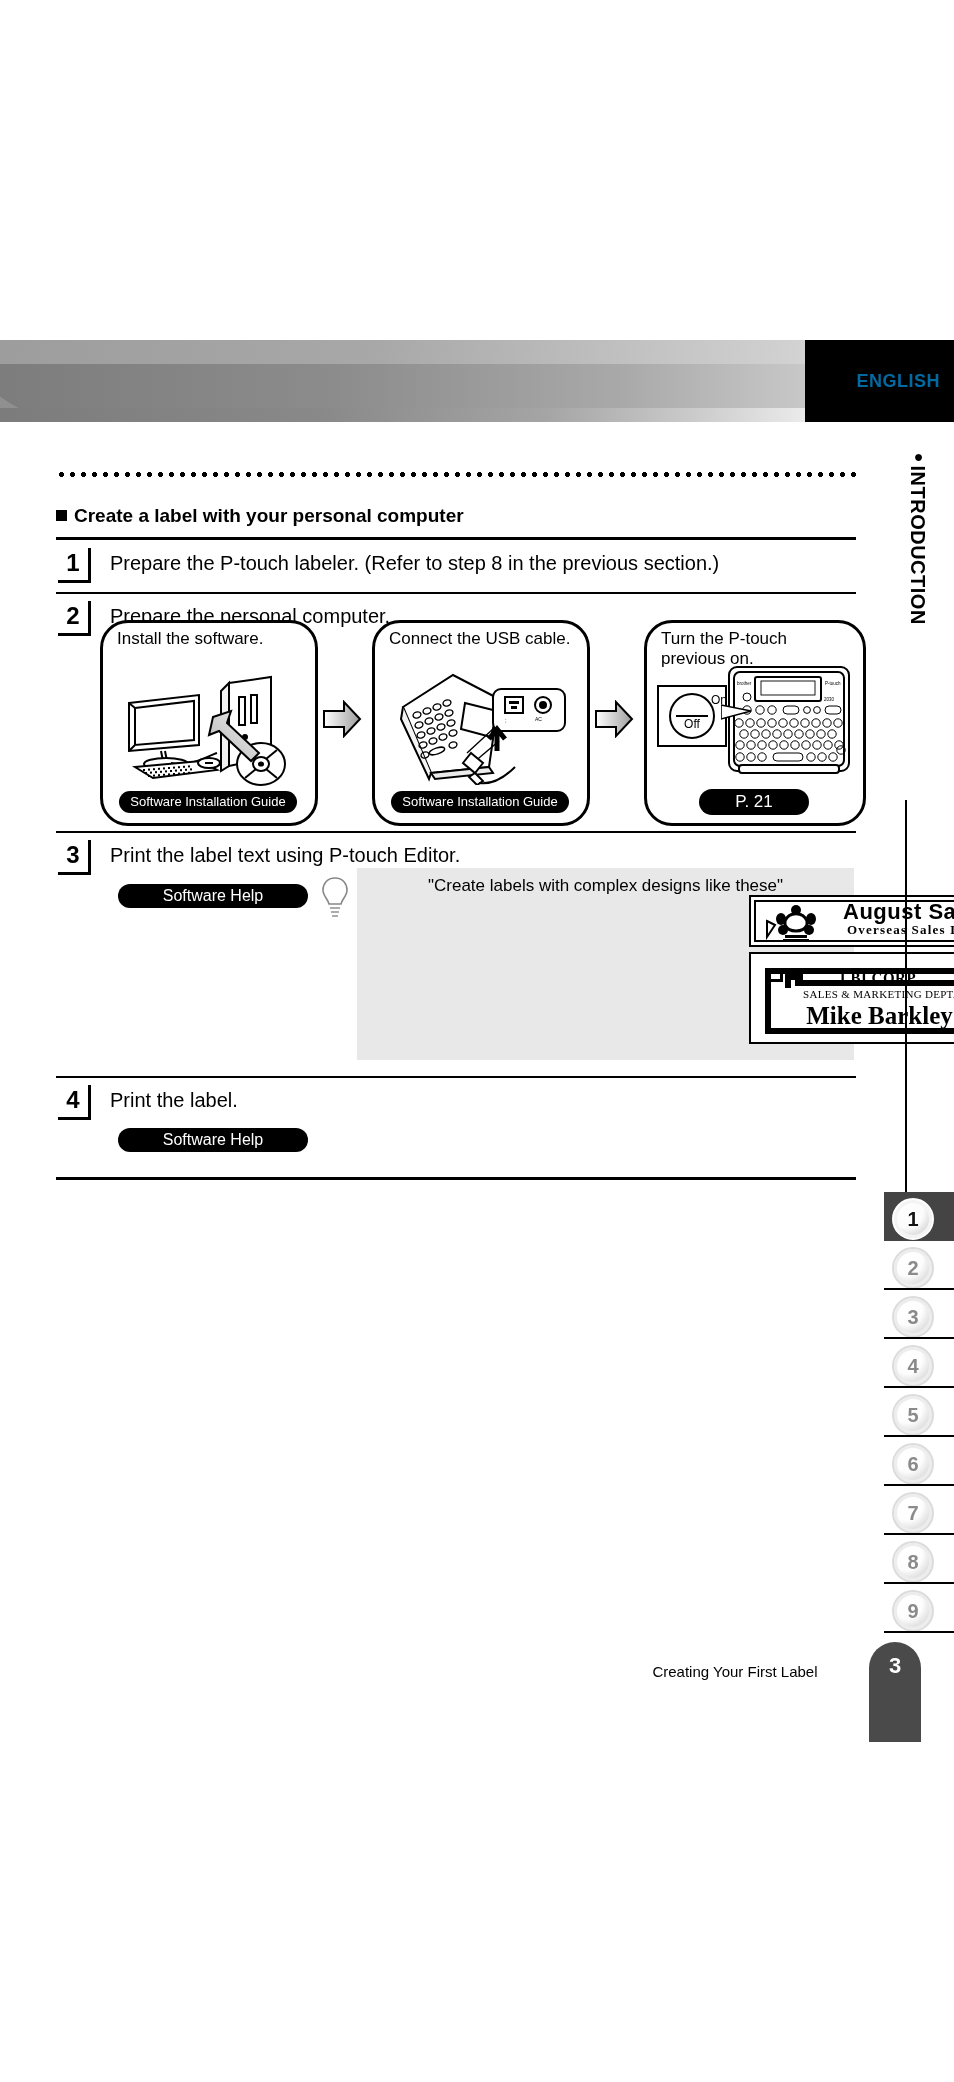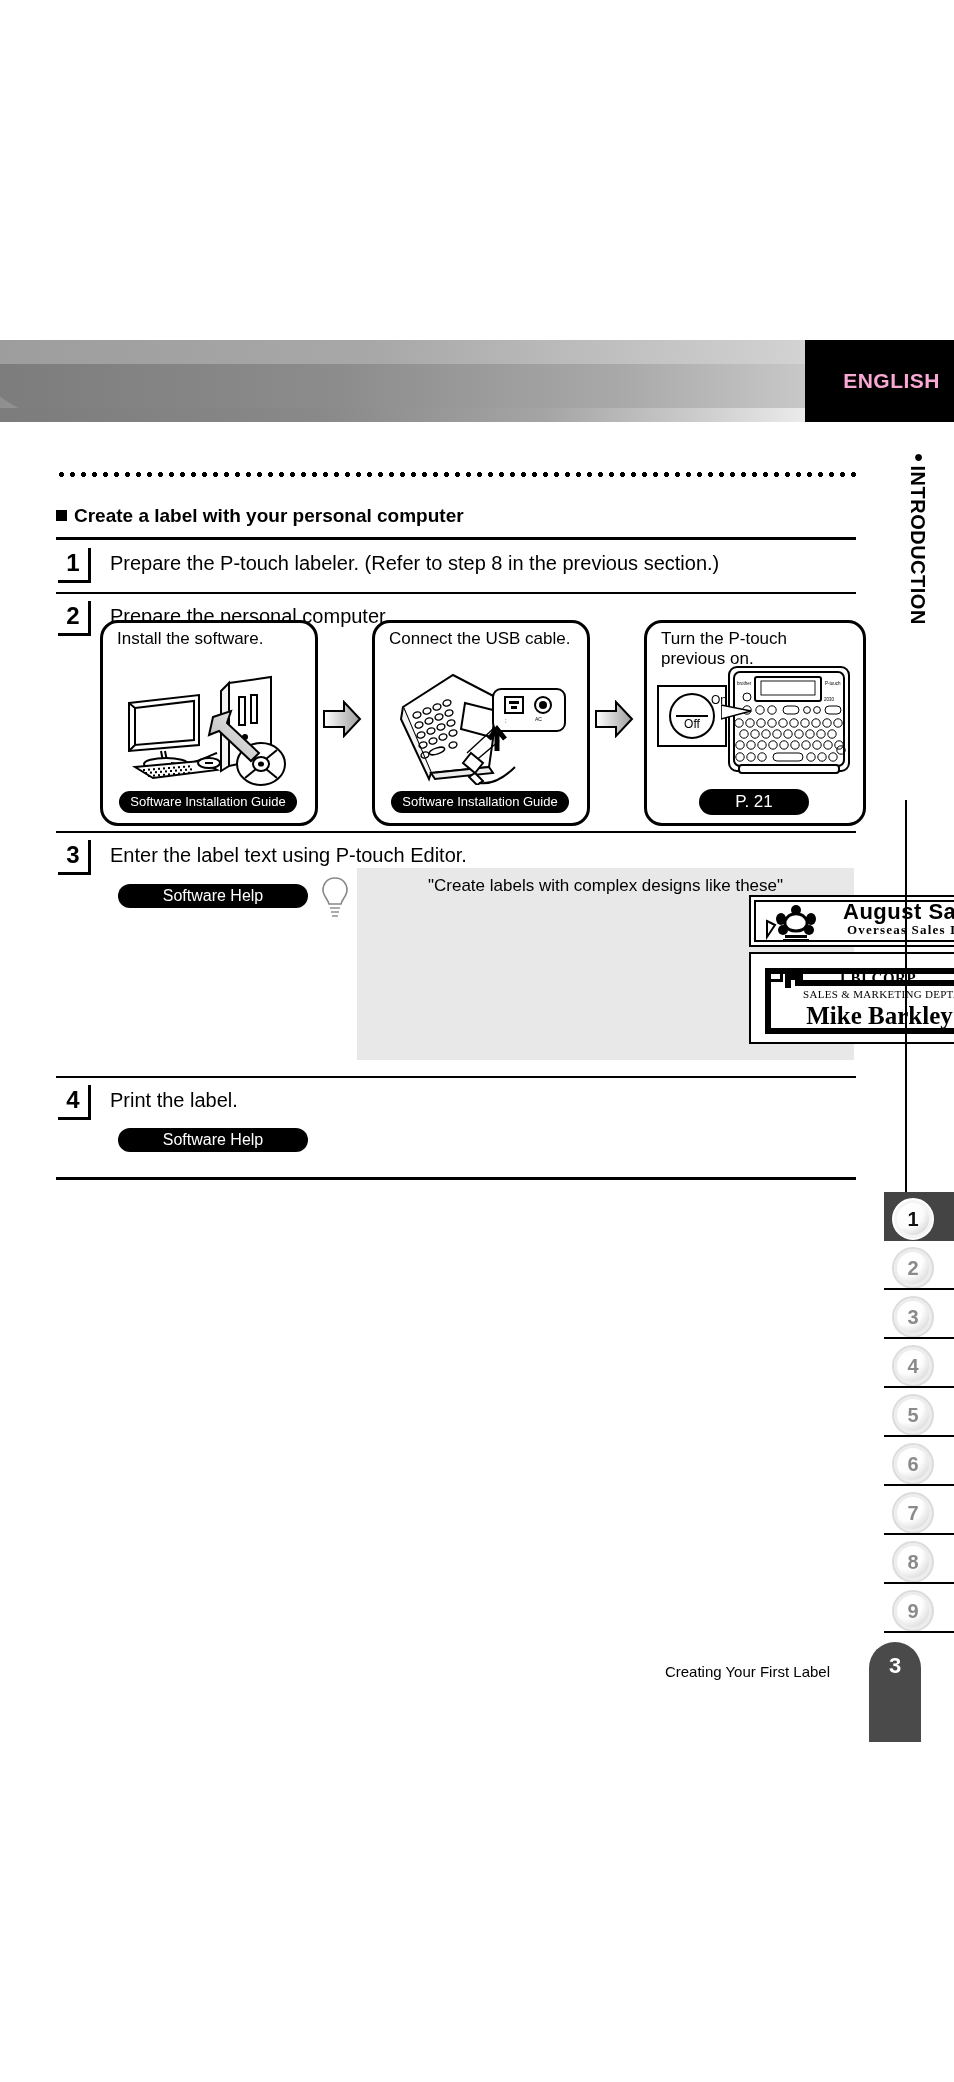--- a/index.html
+++ b/index.html
@@ -36,21 +36,21 @@
   }
   #header-band .darkstrip{
     position:absolute;left:0;top:68px;width:805px;height:14px;
     background:linear-gradient(90deg,#7c7c7c 0%,#898989 40%,#a5a5a5 68%,#cfcfcf 88%,#ebebeb 100%);
   }
   #english-box{
     position:absolute;left:805px;top:340px;width:149px;height:82px;background:#000;
   }
   #english-box .txt{
     position:absolute;left:0;right:14px;top:50%;transform:translateY(-50%);
-    text-align:right;color:#f9a8d4;font-weight:bold;font-size:21px;letter-spacing:.5px;
+    text-align:right;color:#0369a1;font-weight:bold;font-size:18px;letter-spacing:.5px;
   }
 
   
   #vertical-chapter{
     position:absolute;left:889px;top:448px;width:40px;height:300px;
     font-weight:bold;font-size:20px;letter-spacing:.5px;
     writing-mode:vertical-rl;white-space:nowrap;
   }
   #vertical-chapter .bullet{font-size:16px;}
 
@@ -103,21 +103,21 @@
     position:absolute;width:30px;height:32px;
     border-right:3px solid #000;border-bottom:3px solid #000;
     font-weight:bold;font-size:24px;text-align:center;line-height:30px;
     font-family:"Liberation Sans",sans-serif;
   }
   .step-text{position:absolute;font-size:20px;}
 
   
   #diagram-row{position:absolute;left:100px;top:620px;width:760px;height:208px;}
   .dbox{
-    position:absolute;top:0;height:200px;border:3px solid #000;border-radius:18px;
+    position:absolute;top:0;height:200px;border:3px solid #000;border-radius:28px;
     background:#fff;
   }
   .dbox .cap{
     position:absolute;left:14px;top:6px;right:10px;font-size:17px;line-height:1.15;
   }
   .pill{
     position:absolute;background:#000;color:#fff;border-radius:13px;
     font-size:13px;text-align:center;line-height:22px;height:22px;
   }
   .arrow-mid{position:absolute;top:80px;width:40px;height:38px;}
@@ -153,21 +153,21 @@
   #lbl-card{position:absolute;left:392px;top:84px;width:257px;height:88px;}
   #lbl-card .frame{position:absolute;left:14px;top:14px;right:14px;bottom:8px;border:6px solid #000;}
   #lbl-card .c1{position:absolute;left:0;right:0;top:16px;text-align:center;font-size:15px;
     font-weight:bold;font-family:"Liberation Serif",serif;letter-spacing:.5px;}
   #lbl-card .c2{position:absolute;left:0;right:0;top:34px;text-align:center;font-size:11px;
     font-family:"Liberation Serif",serif;letter-spacing:.3px;}
   #lbl-card .c3{position:absolute;left:0;right:0;top:48px;text-align:center;font-size:25px;
     font-weight:bold;font-family:"Liberation Serif",serif;}
 
   
-  #footer-text{position:absolute;left:640px;top:1663px;width:190px;text-align:right;font-size:15px;}
+  #footer-text{position:absolute;left:640px;top:1663px;width:190px;text-align:center;font-size:15px;}
   #footer-tab{
     position:absolute;left:869px;top:1642px;width:52px;height:100px;background:#4a4a4a;
     border-radius:26px 26px 0 0;color:#fff;font-weight:bold;font-size:22px;
     text-align:center;line-height:48px;
   }
 </style>
 </head>
 <body>
 
 <div id="header-band">
@@ -470,21 +470,21 @@
         <path d="M0 4 L30 10 L0 18 Z" fill="#fff" stroke="#000" stroke-width="1.6"></path>
       </svg>
     </div>
     <div class="pill" style="left:52px;top:166px;width:110px;height:26px;line-height:26px;font-size:17px;font-weight:normal;border-radius:14px;">P. 21</div>
   </div>
 </div>
 
 <div class="hrule" style="top:831px;height:2px"></div>
 
 <div class="step-num" style="left:58px;top:840px">3</div>
-<div class="step-text" style="left:110px;top:844px">Enter the label text using P-touch Editor.</div>
+<div class="step-text" style="left:110px;top:844px">Print the label text using P-touch Editor.</div>
 
 <div id="sw-help-3">Software Help</div>
 
 <div id="bulb">
   <svg viewBox="0 0 26 44" width="26" height="44">
     <path d="M13 2 C5 2 1 8 1 14 C1 20 6 23 7 28 L19 28 C20 23 25 20 25 14 C25 8 21 2 13 2 Z" fill="#fff" stroke="#888" stroke-width="1.6"></path>
     <g stroke="#888" stroke-width="1.4" fill="none">
       <line x1="8" y1="32" x2="18" y2="32"></line>
       <line x1="9" y1="36" x2="17" y2="36"></line>
       <line x1="10" y1="40" x2="16" y2="40"></line>

